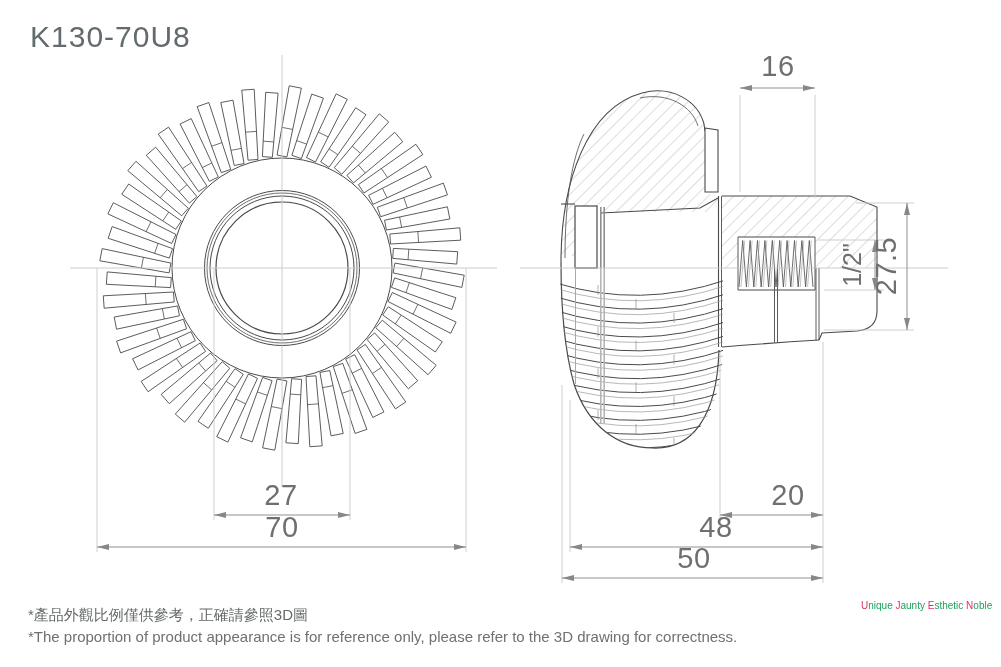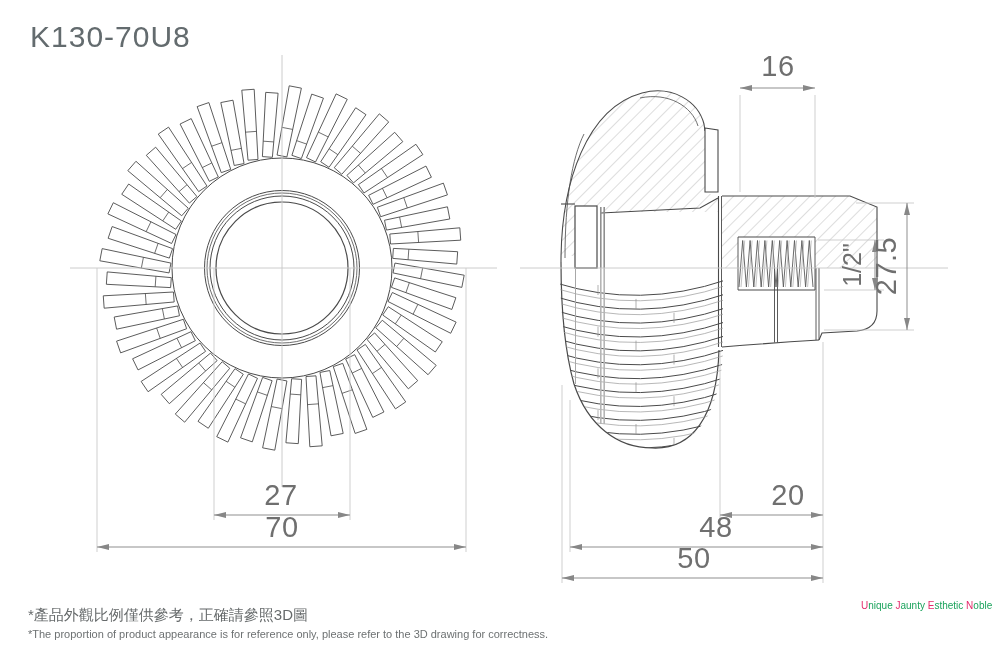--- a/index.html
+++ b/index.html
@@ -5,21 +5,21 @@
   html,body{margin:0;padding:0;background:#ffffff;}
   .page{position:relative;width:1001px;height:667px;background:#fff;overflow:hidden;
         font-family:"Liberation Sans",sans-serif;}
   .title{position:absolute;left:30px;top:20px;font-size:30px;letter-spacing:1px;
          color:#636b6e;font-weight:400;}
   svg{position:absolute;left:0;top:0;}
   .dim{font-size:29px;fill:#6f6f6f;letter-spacing:0.5px;font-family:"Liberation Sans",sans-serif;}
   .dimS{font-size:25px;fill:#6f6f6f;font-family:"Liberation Sans",sans-serif;}
   .notes{position:absolute;left:28px;top:606px;color:#666a6b;}
   .note-zh{font-size:15px;margin:0 0 3px 0;}
-  .note-en{font-size:11px;margin:0;color:#6d7172;}
+  .note-en{font-size:15px;margin:0;color:#6d7172;}
   .logo{position:absolute;right:10px;top:602px;width:130px;text-align:center;}
   .logo-word{font-size:33px;font-weight:bold;letter-spacing:1px;line-height:34px;}
   .logo-tag{font-size:10px;font-weight:normal;letter-spacing:0px;margin-top:-2px;white-space:nowrap;}
 </style>
 </head>
 <body>
 
 <div class="page">
 
   <div class="title">K130-70U8</div>

